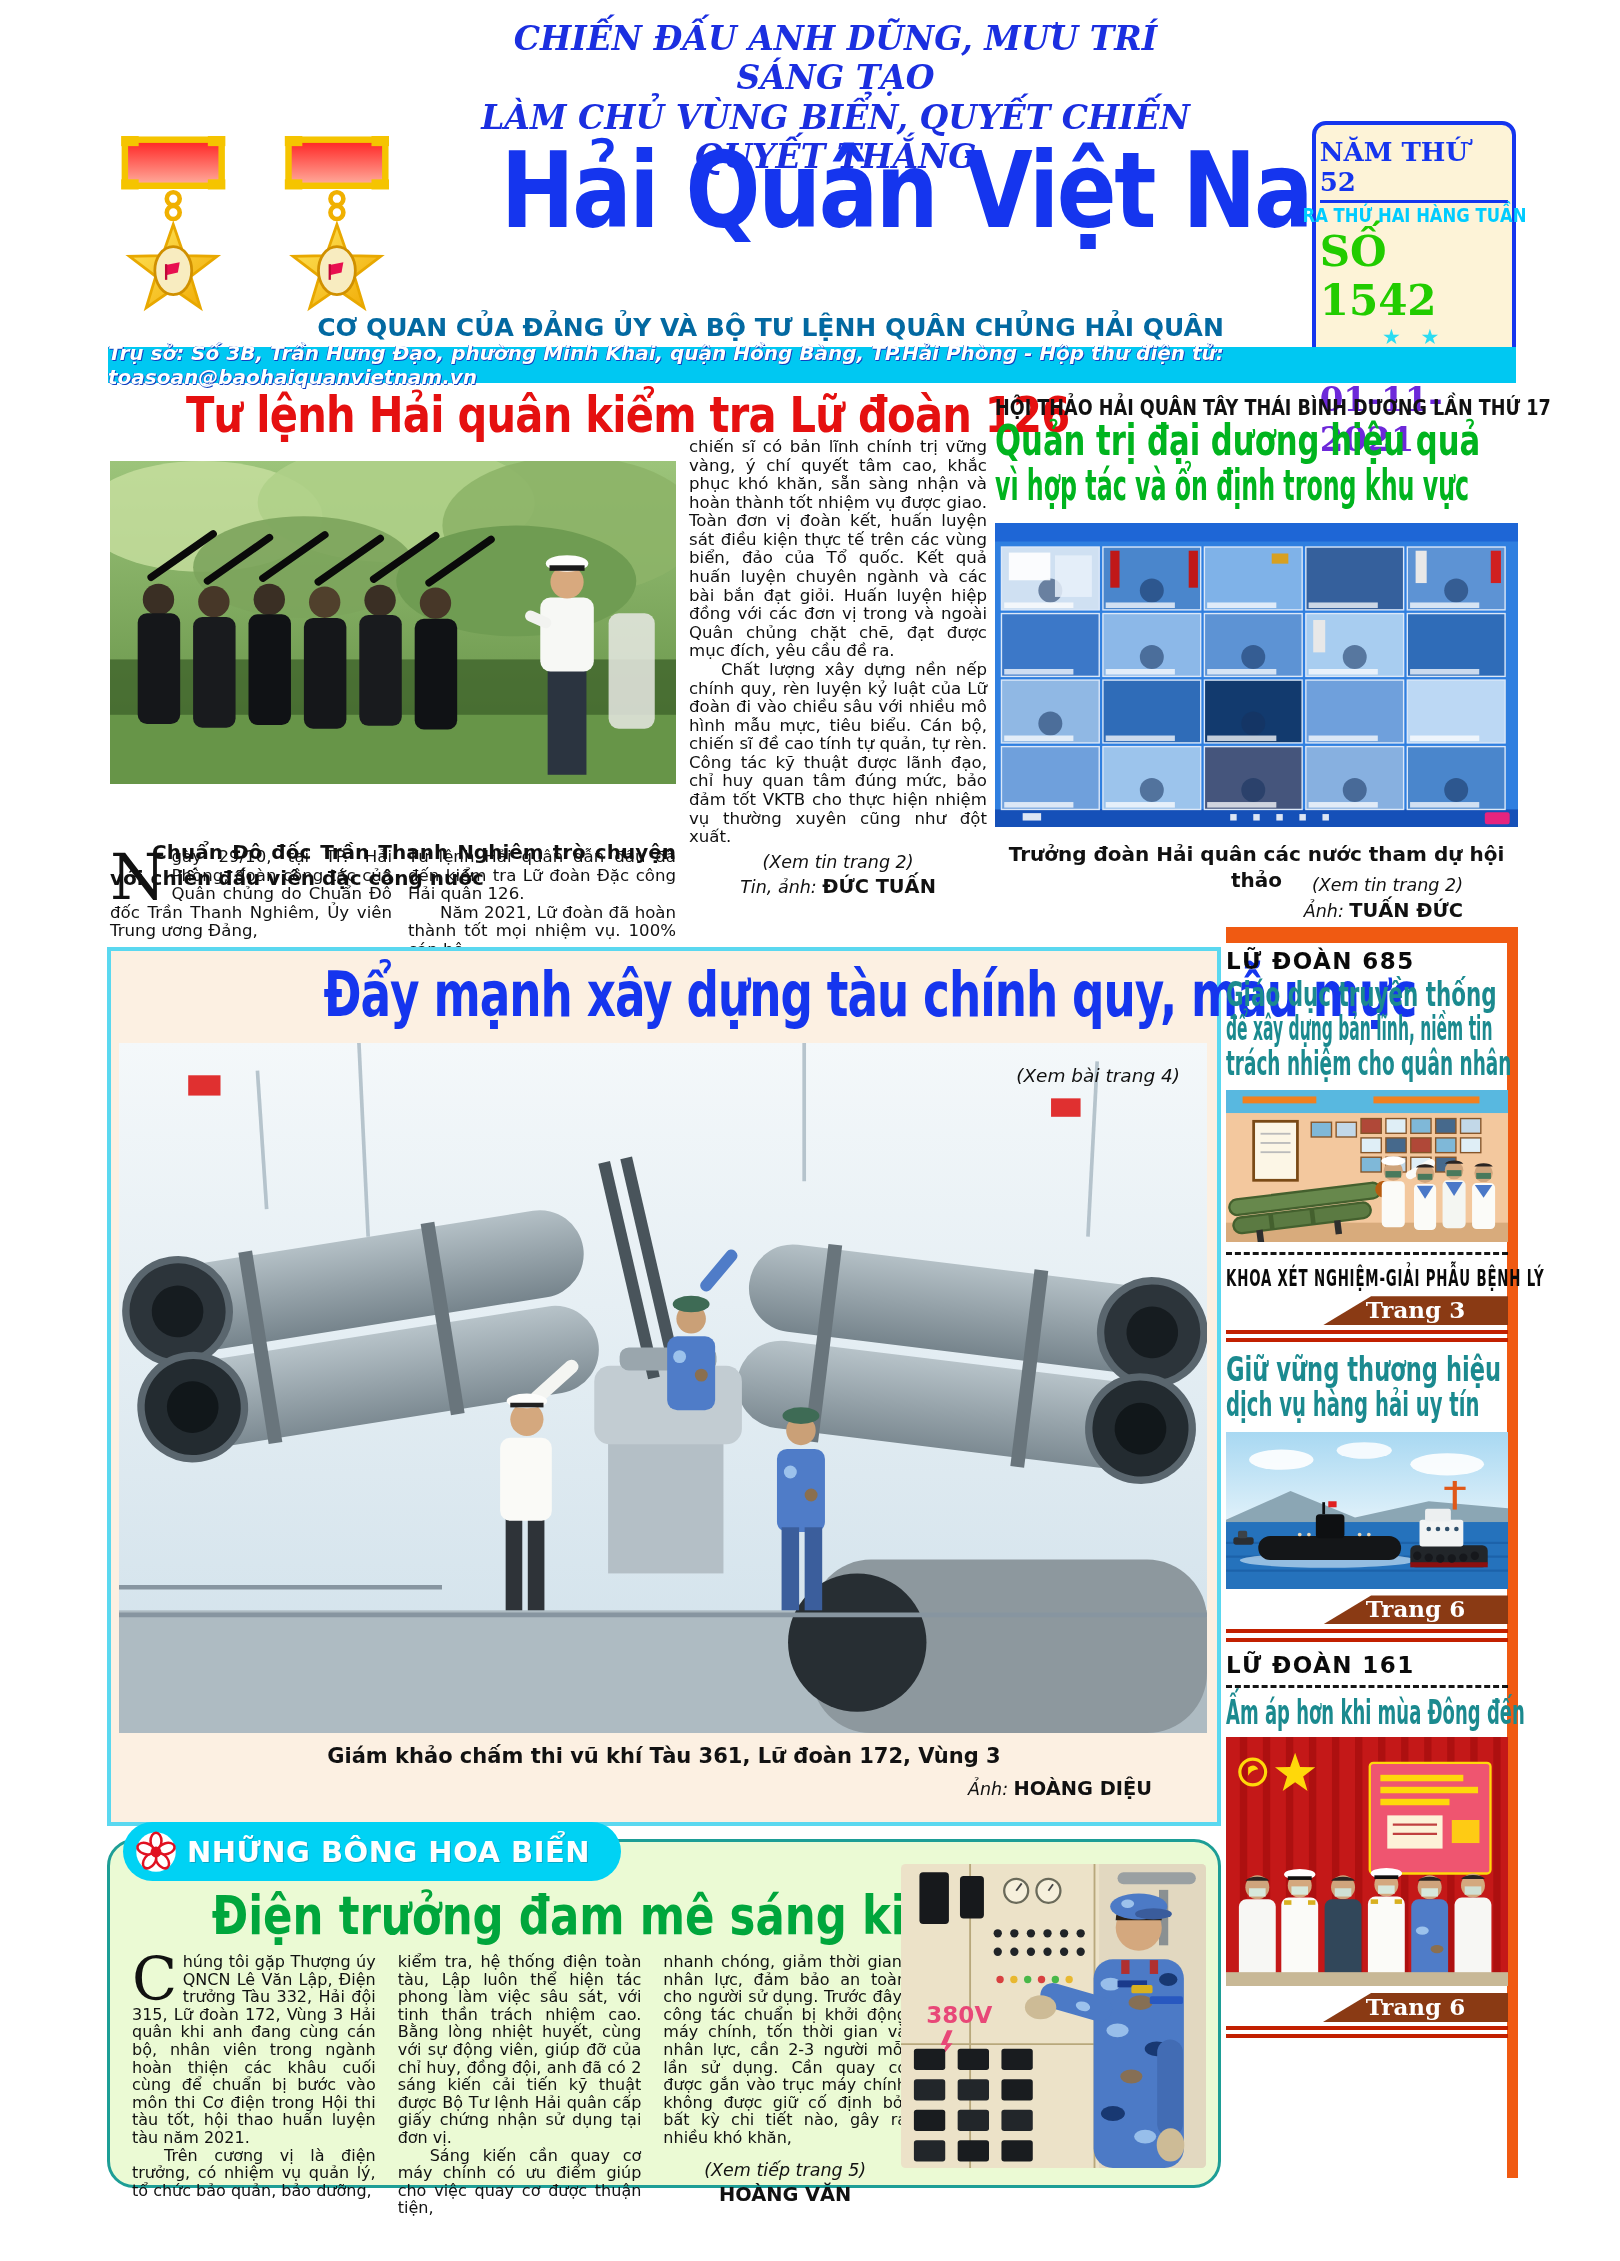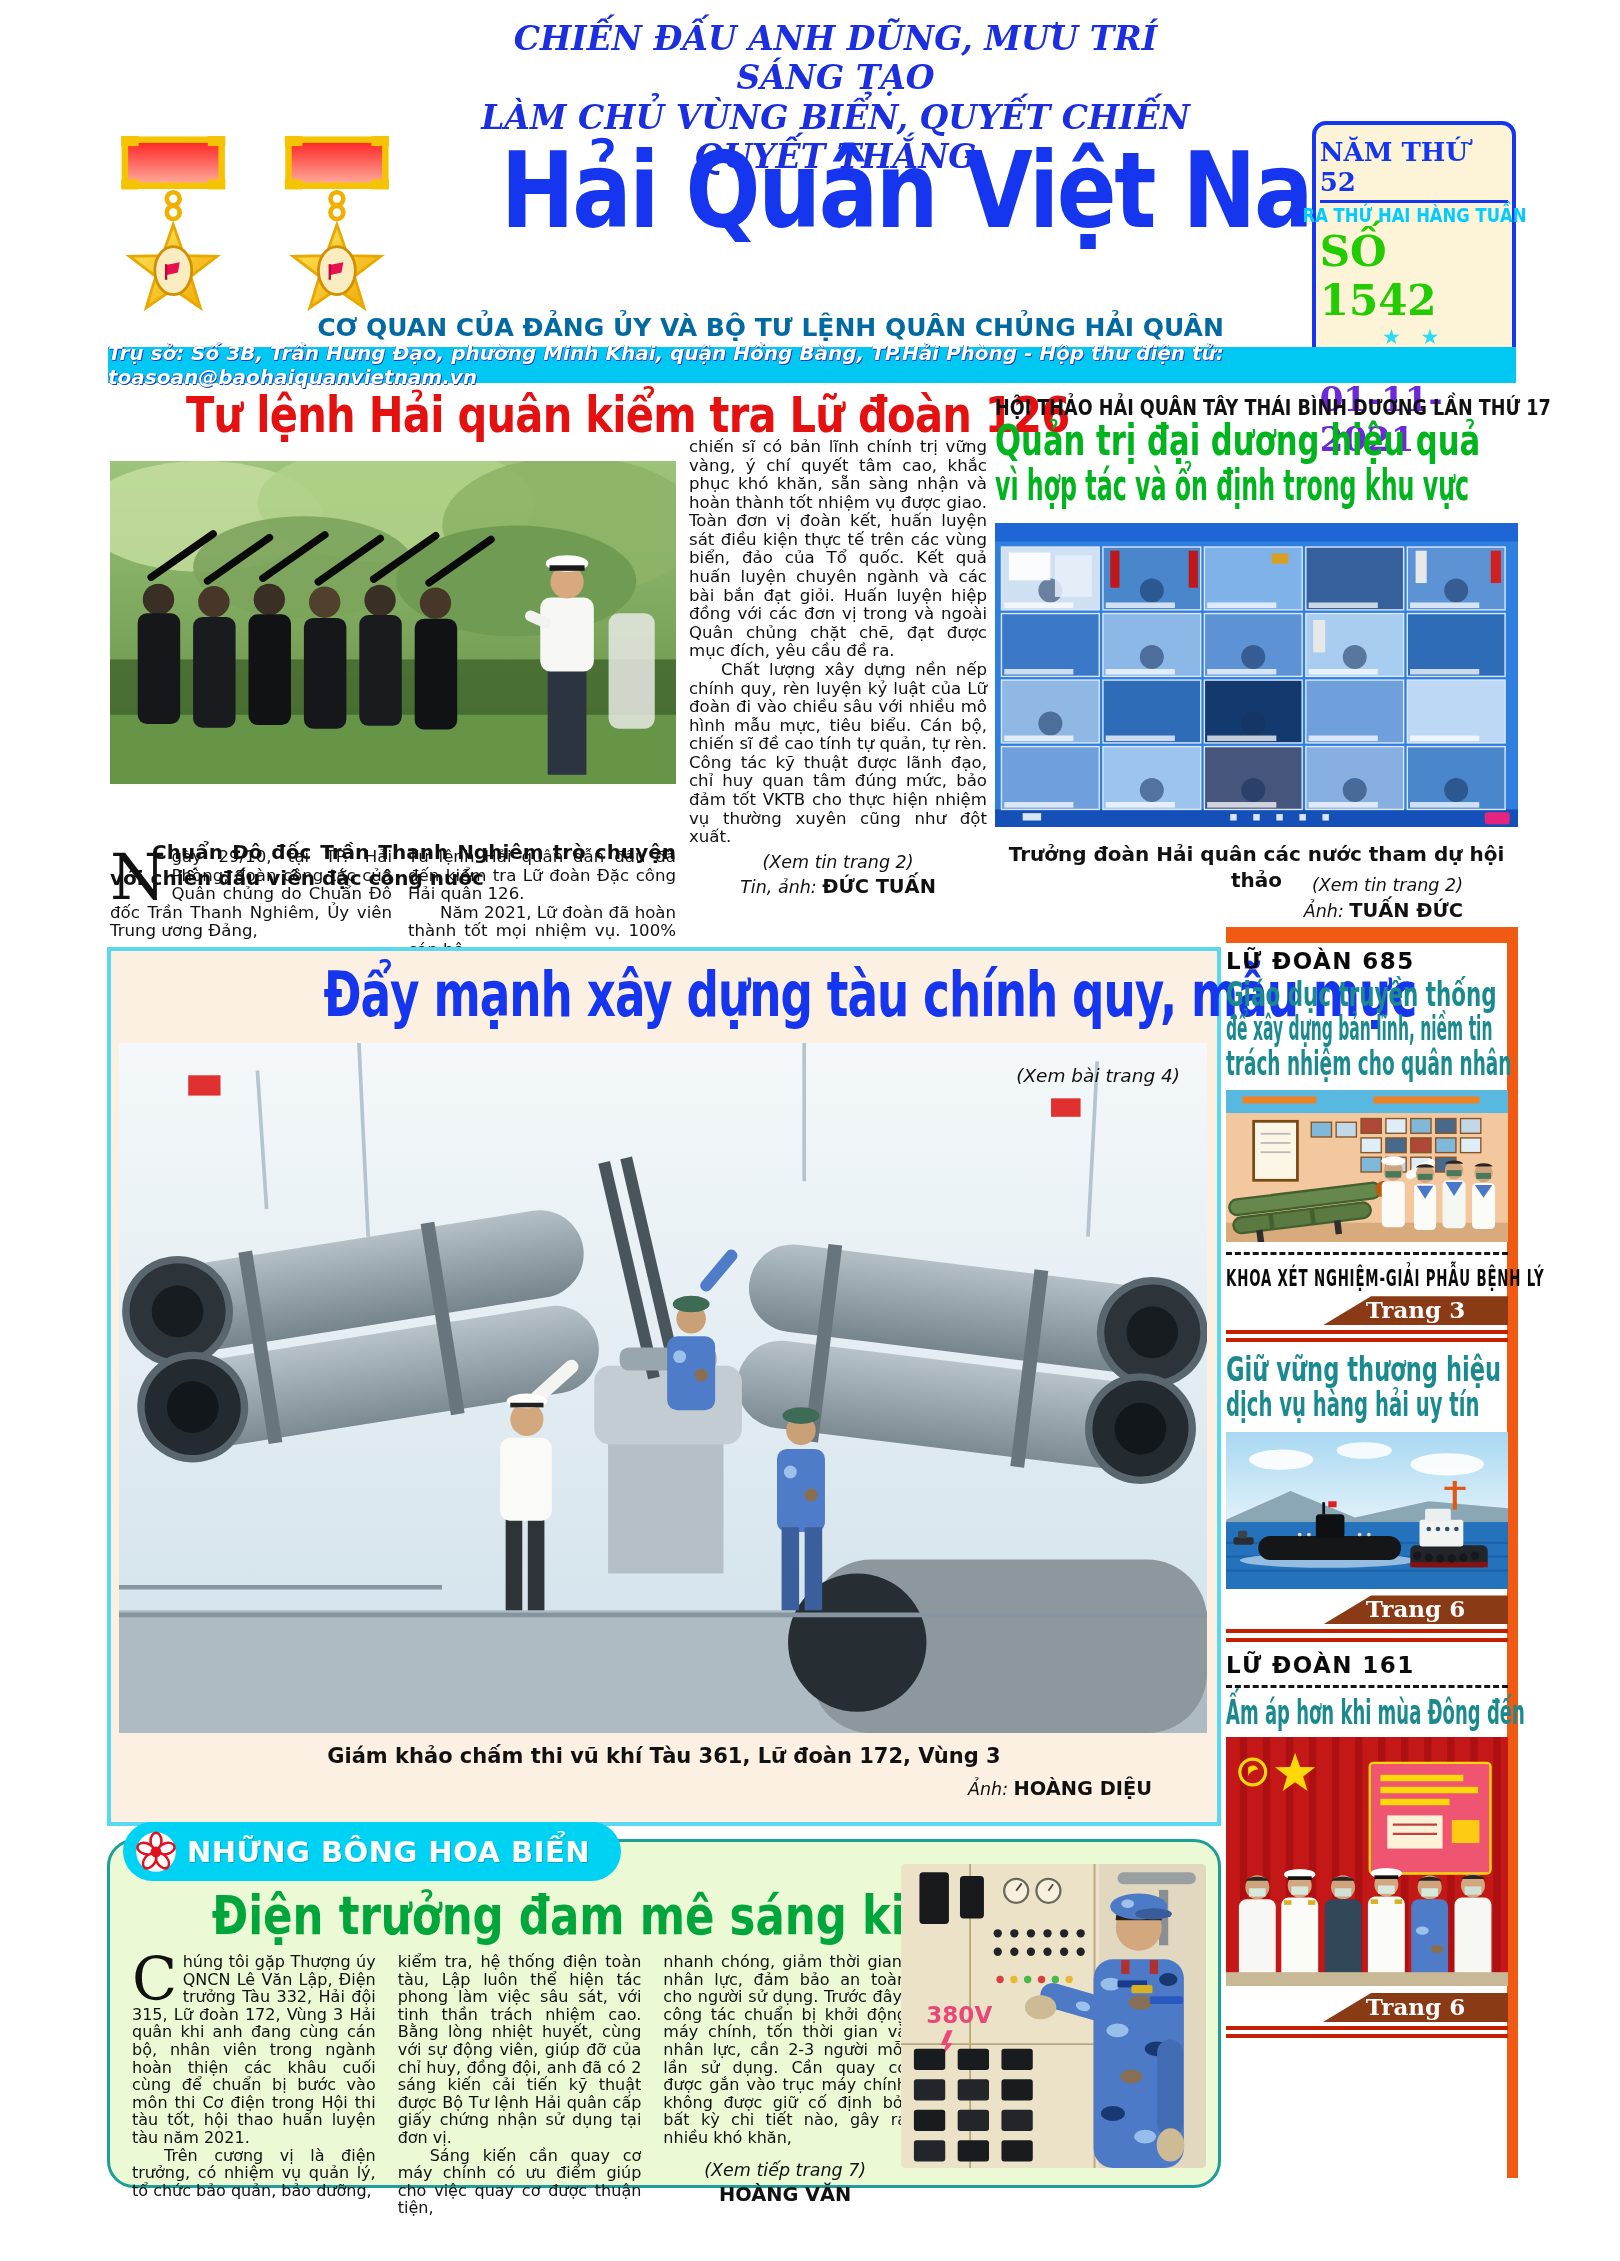--- a/index.html
+++ b/index.html
@@ -436,21 +436,21 @@
       <div class="gcol just">
         <span class="dropcap" style="font-size:59px;">C</span><span>húng tôi gặp Thượng úy QNCN Lê Văn Lập, Điện trưởng Tàu 332, Hải đội 315, Lữ đoàn 172, Vùng 3 Hải quân khi anh đang cùng cán bộ, nhân viên trong ngành hoàn thiện các khâu cuối cùng để chuẩn bị bước vào môn thi Cơ điện trong Hội thi tàu tốt, hội thao huấn luyện tàu năm 2021.</span>
         <p class="indent">Trên cương vị là điện trưởng, có nhiệm vụ quản lý, tổ chức bảo quản, bảo dưỡng,</p>
       </div>
       <div class="gcol just">
         <p>kiểm tra, hệ thống điện toàn tàu, Lập luôn thể hiện tác phong làm việc sâu sát, với tinh thần trách nhiệm cao. Bằng lòng nhiệt huyết, cùng với sự động viên, giúp đỡ của chỉ huy, đồng đội, anh đã có 2 sáng kiến cải tiến kỹ thuật được Bộ Tư lệnh Hải quân cấp giấy chứng nhận sử dụng tại đơn vị.</p>
         <p class="indent">Sáng kiến cần quay cơ máy chính có ưu điểm giúp cho việc quay cơ được thuận tiện,</p>
       </div>
       <div class="gcol just">
         <p>nhanh chóng, giảm thời gian, nhân lực, đảm bảo an toàn cho người sử dụng. Trước đây, công tác chuẩn bị khởi động máy chính, tốn thời gian và nhân lực, cần 2-3 người mỗi lần sử dụng. Cần quay cơ được gắn vào trục máy chính không được giữ cố định bởi bất kỳ chi tiết nào, gây ra nhiều khó khăn,</p>
-        <div class="ctr see" style="margin-top:14px;">(Xem tiếp trang 7)</div>
+        <div class="ctr see" style="margin-top:14px;">(Xem tiếp trang 5)</div>
         <div class="ctr credit-name" style="margin-top:4.6px;">HOÀNG VĂN</div>
       </div>
     </div>
 
     <svg style="position:absolute;right:12px;top:22px;border-radius:4.6px;" width="305" height="304" viewBox="0 0 662 658" preserveAspectRatio="none">
       <rect width="662" height="658" fill="#ece2c8"></rect>
       <rect x="430" width="232" height="658" fill="#e2d8c0"></rect>
       <rect x="470" y="18" width="170" height="26" rx="13" fill="#9aa0a2"></rect>
       <rect x="560" y="56" width="20" height="120" fill="#8a9092"></rect>
       <line x1="150" y1="0" x2="150" y2="658" stroke="#b8a87c" stroke-width="4"></line>

